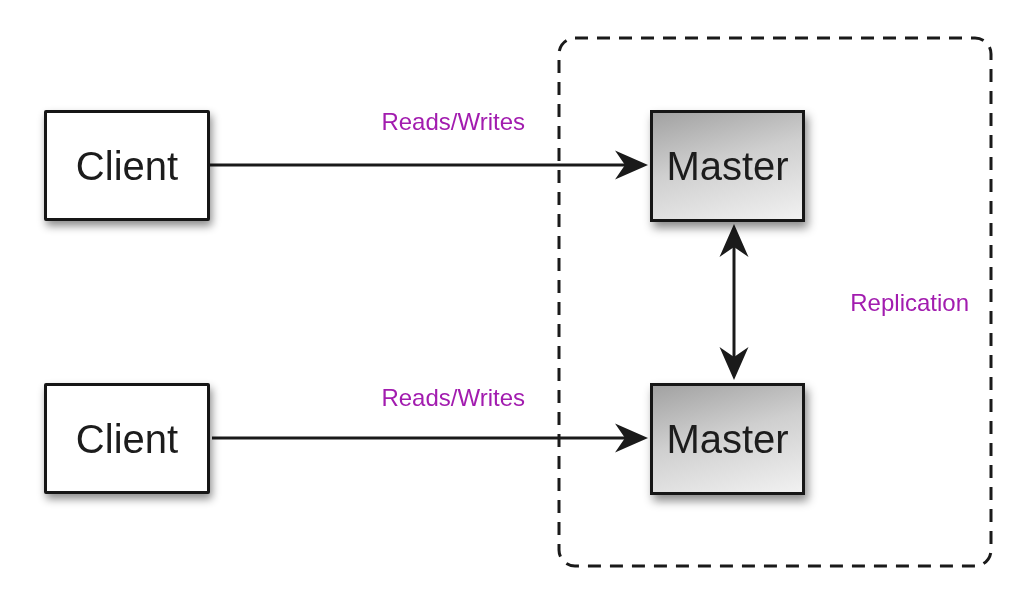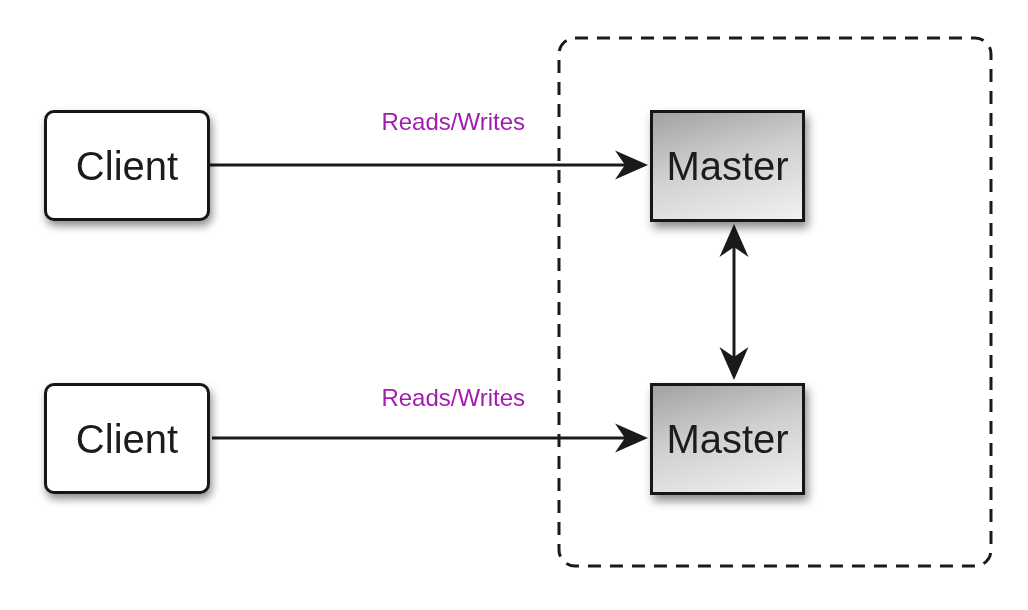--- a/index.html
+++ b/index.html
@@ -28,21 +28,21 @@
     line-height: 1;
     color: #1c1c1c;
     z-index: 2;
   }
   .client {
     width: 166px;
     height: 111px;
     left: 44px;
     background: #ffffff;
     border: 3px solid #161616;
-    border-radius: 10px;
+    border-radius: 2px;
     box-shadow: 2px 5px 8px rgba(0,0,0,0.45);
   }
   .client.top { top: 110px; }
   .client.bottom { top: 383px; }
   .master {
     width: 155px;
     height: 112px;
     left: 650px;
     background: linear-gradient(165deg, #a2a2a2 0%, #cfcfcf 45%, #f1f1f1 100%);
     border: 3px solid #161616;
@@ -102,14 +102,15 @@
   </div>
 
   <div class="node master bottom">
     <span>Master</span>
   </div>
 
   <div class="edge-label rw-top">Reads/Writes</div>
 
   <div class="edge-label rw-bottom">Reads/Writes</div>
 
+  <div class="edge-label replication">Replication</div>
 
 </div>
 
 </body></html>

